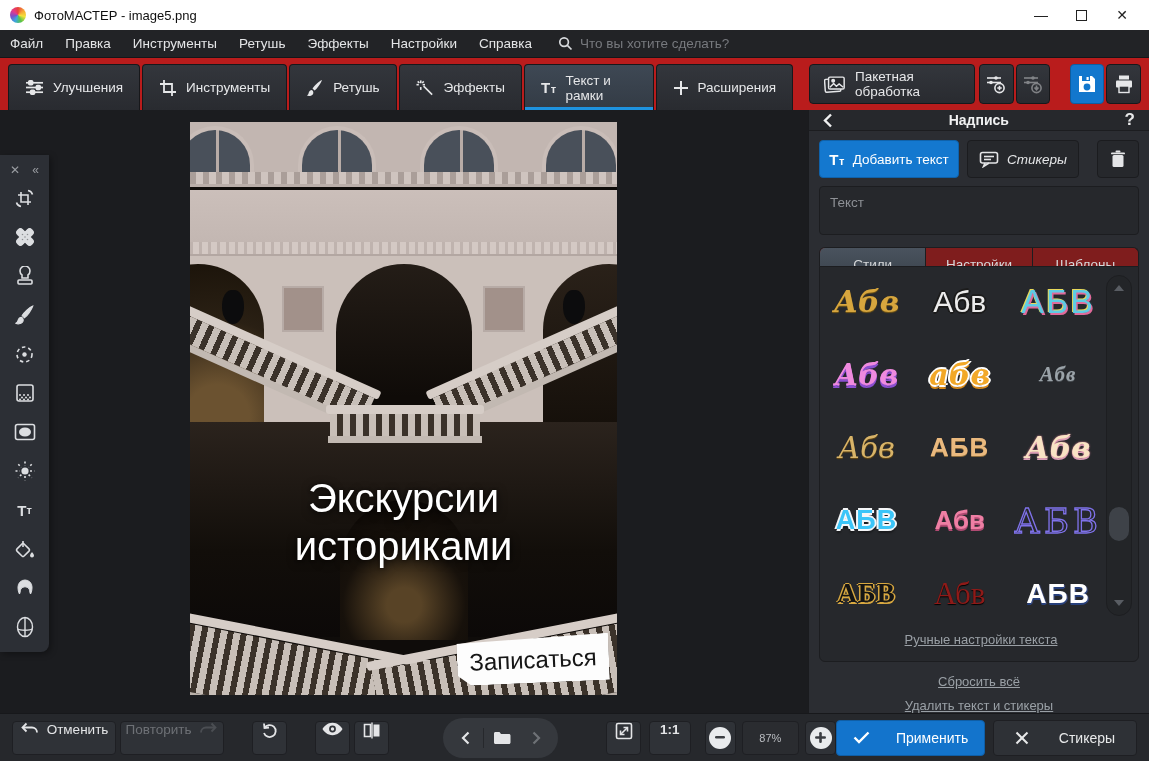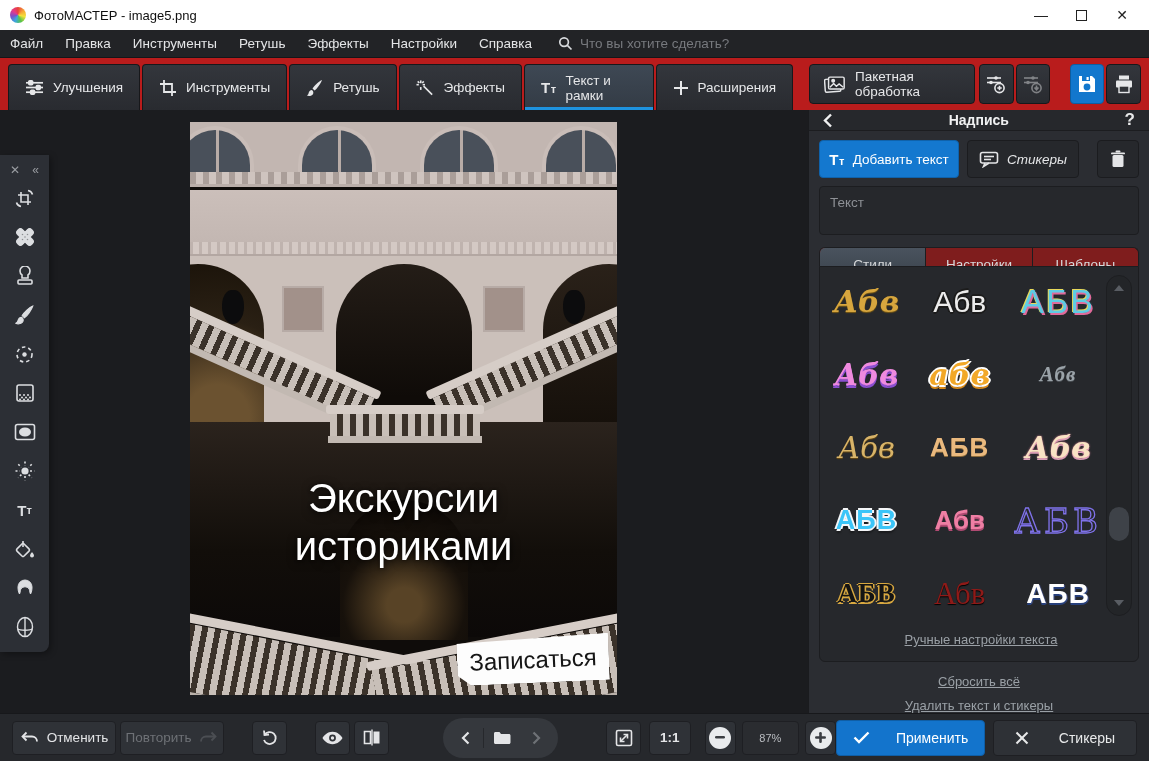--- a/index.html
+++ b/index.html
@@ -149,21 +149,21 @@
   .s11 { font-size:26px; font-weight:bold; color:#ee7fa4; text-shadow:0 2px 0 #b04a72; }
   .s12 { font-family:"DejaVu Serif",serif; font-size:34px; letter-spacing:4px; color:rgba(0,0,0,0); -webkit-text-stroke:1.3px #7f72ea; }
   .s13 { font-family:"Liberation Serif",serif; font-weight:bold; font-size:27px; color:#141414; letter-spacing:1px;
          text-shadow:-1.5px 0 #d8a840,1.5px 0 #d8a840,0 -1.5px #d8a840,0 1.5px #d8a840; }
   .s14 { font-family:"Liberation Serif",serif; font-size:31px; color:#8e1a18; text-shadow:0 1px 1px #000; }
   .s15 { font-size:28px; font-weight:bold; color:#ffffff; letter-spacing:1px; text-shadow:0 2px 0 #27407c,1px 1px 1px #4a5a9a; }
 
   
   .bottombar { height:48px; background:#26282c; border-top:1px solid #17181b; display:flex; align-items:center; padding:0 12px; }
   .bb-btn { height:34px; background:#2f3237; border:1px solid #1e1f23; border-radius:4px; color:#e4e5e7; font-size:13.5px;
-    display:flex; align-items:center; justify-content:center; gap:8px; padding:0 14px; }
+    display:flex; justify-content:center; gap:8px; padding:0 14px; }
   .bb-btn.disabled { color:#6e7176; }
   .bb-btn.disabled svg { opacity:.45; }
   .bb-sq { width:38px; padding:0; }
   .bb-nav { height:40px; background:#35383d; border-radius:20px; display:flex; align-items:center; padding:0 6px; gap:2px; }
   .bb-nav .seg { width:32px; height:100%; display:flex; align-items:center; justify-content:center; }
   .bb-nav .sep { width:1px; height:20px; background:#26282c; }
   .circle-btn { width:34px; height:34px; border-radius:4px; background:#2f3237; border:1px solid #1e1f23;
     display:flex; align-items:center; justify-content:center; }
   .circle-btn .disc { width:22px; height:22px; border-radius:50%; background:#e9ebed; display:flex; align-items:center; justify-content:center; }
   .zoom-box { width:62px; height:34px; background:#2a2c30; border:1px solid #1e1f23; border-radius:4px; color:#b9bcc0;

